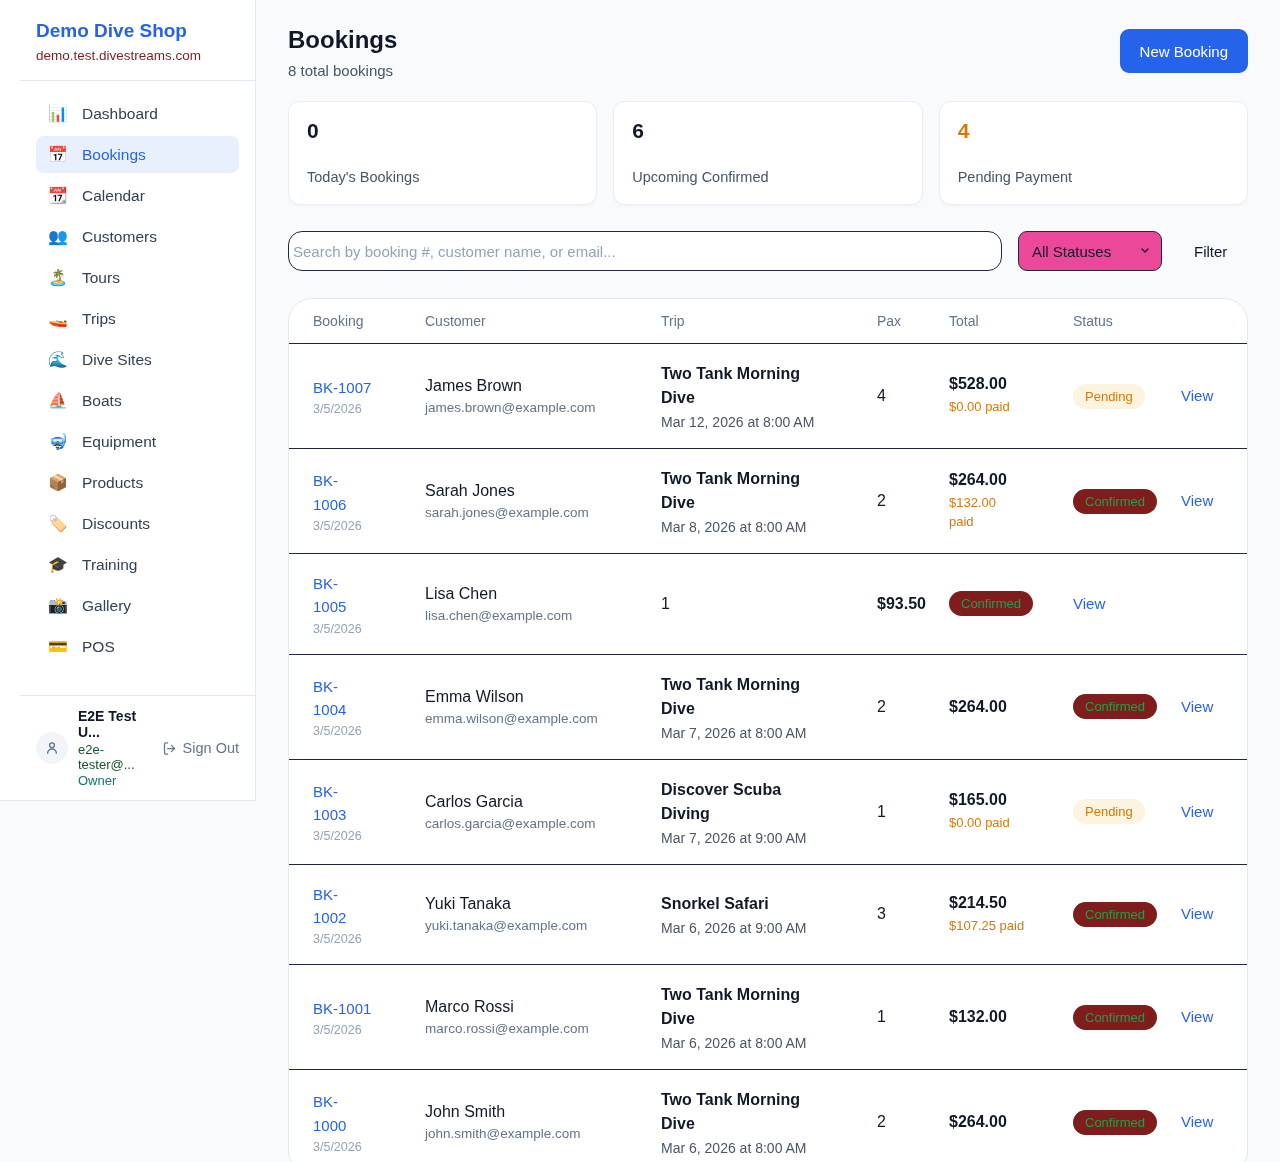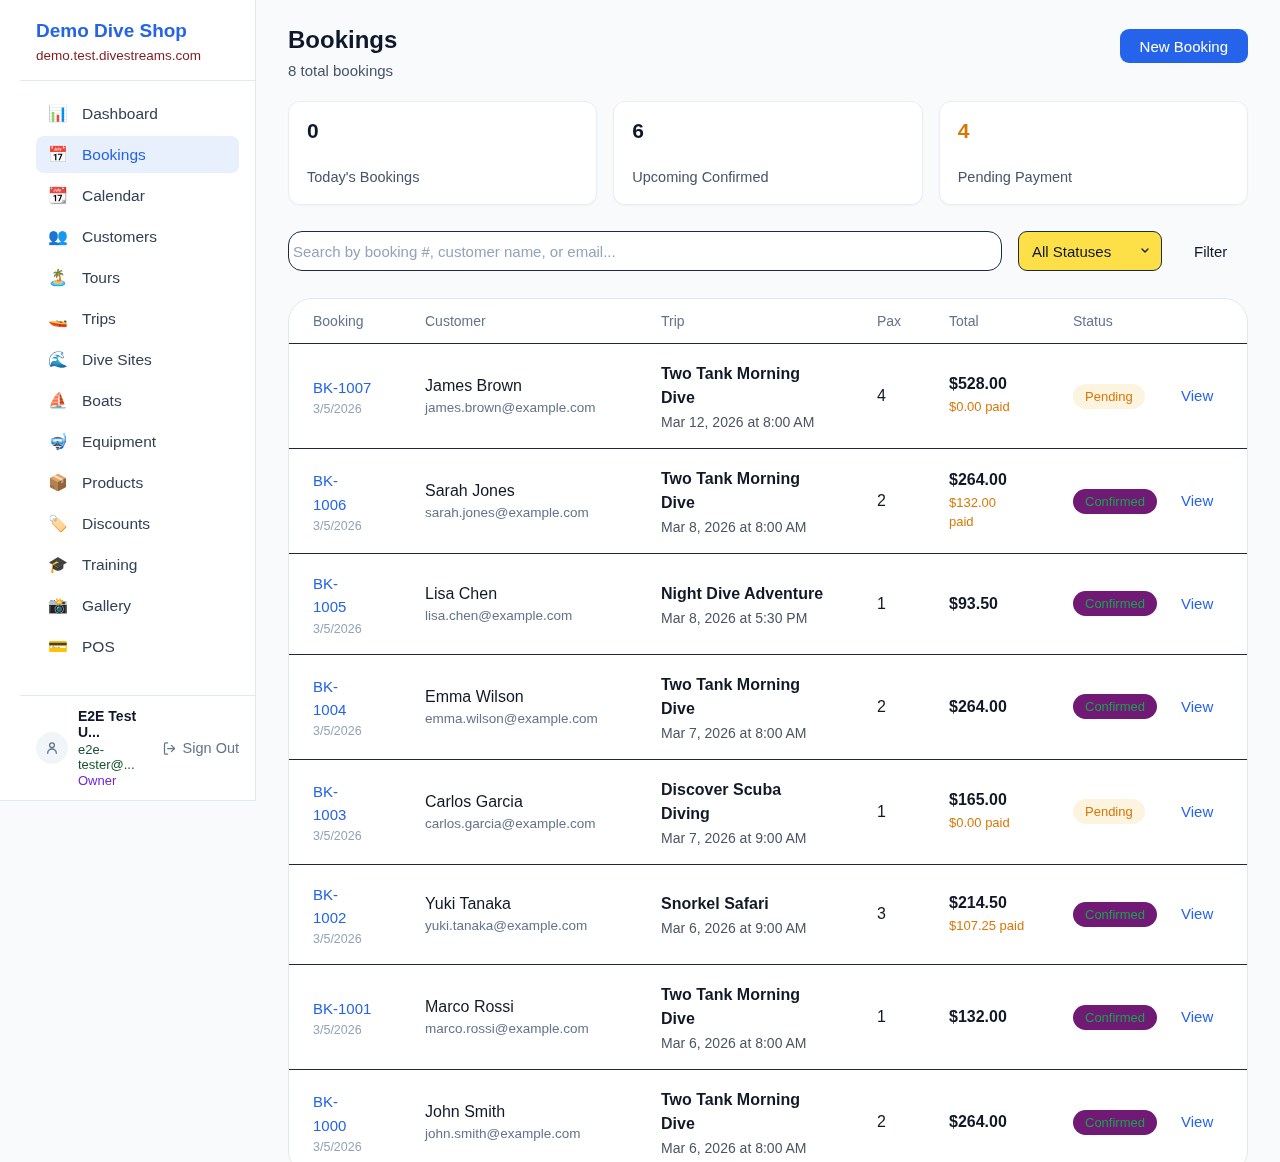--- a/index.html
+++ b/index.html
@@ -43,34 +43,34 @@
     display: flex; align-items: center; gap: 10px;
   }
   .avatar {
     width: 32px; height: 32px; border-radius: 50%;
     background: #f1f5f9; color: #64748b;
     display: flex; align-items: center; justify-content: center; flex: none;
   }
   .user-info { min-width: 0; }
   .user-name { font-size: 14px; font-weight: bold; color: #0f172a; }
   .user-email { font-size: 13px; color: #14532d; margin-top: 2px; }
-  .user-role { font-size: 13px; color: #6d28d9; margin-top: 1px; }
+  .user-role { font-size: 13px; color: #0f766e; margin-top: 1px; }
   .sign-out {
     margin-left: auto; color: #64748b; font-size: 14.5px;
     display: flex; align-items: center; gap: 6px; cursor: pointer; white-space: nowrap;
   }
 
   
   .main { flex: 1; padding: 26px 32px 0; min-width: 0; }
   .main-header { display: flex; justify-content: space-between; align-items: flex-start; margin-bottom: 22px; }
   .page-title { font-size: 24px; font-weight: bold; color: #0f172a; }
   .page-subtitle { font-size: 15px; color: #475569; margin-top: 8px; }
   .btn-primary {
     background: #2563eb; color: #fff; border: none; border-radius: 9px;
-    height: 34px; padding: 0 20px; font-size: 15px; font-weight: 500;
+    height: 44px; padding: 0 20px; font-size: 15px; font-weight: 500;
     font-family: inherit; cursor: pointer; margin-top: 3px;
   }
 
   .stats { display: flex; gap: 16px; margin-bottom: 26px; }
   .stat-card {
     flex: 1; background: #fff; border: 1px solid #eaeef4; border-radius: 12px;
     padding: 17px 18px 19px; box-shadow: 0 1px 2px rgba(15,23,42,.04);
   }
   .stat-value { font-size: 21px; font-weight: bold; color: #0f172a; }
   .stat-value.accent { color: #d97706; }
@@ -80,21 +80,21 @@
   .search-input {
     width: 714px; height: 40px; border: 1px solid #1e293b; border-radius: 14px;
     padding: 0 4px; font-size: 15px; font-family: inherit; color: #0f172a; background: #fff;
     outline: none;
   }
   .search-input::placeholder { color: #94a3b8; }
   .select-wrap { position: relative; margin-left: 16px; }
   .status-select {
     appearance: none; -webkit-appearance: none;
     width: 144px; height: 40px; border: 1px solid #1e293b; border-radius: 9px;
-    background: #fde047; font-size: 15px; font-family: inherit; color: #0f172a;
+    background: #ec4899; font-size: 15px; font-family: inherit; color: #0f172a;
     padding: 0 28px 0 13px; cursor: pointer; outline: none;
   }
   .chevron {
     position: absolute; right: 11px; top: 50%; transform: translateY(-54%);
     pointer-events: none; color: #0f172a;
   }
   .filter-label { margin-left: 32px; font-size: 15px; color: #0f172a; cursor: pointer; }
 
   
   .table-card {
@@ -119,21 +119,21 @@
   .cust-name { font-size: 16px; color: #111827; }
   .cust-email { font-size: 13.5px; color: #64748b; margin-top: 5px; }
   .trip-name { font-size: 16px; font-weight: bold; color: #111827; max-width: 168px; line-height: 1.5; }
   .trip-date { font-size: 14px; color: #4b5563; margin-top: 4px; }
   .pax { font-size: 16px; color: #111827; }
   .total { font-size: 16px; font-weight: bold; color: #111827; }
   .paid { font-size: 13px; color: #d97706; margin-top: 5px; line-height: 1.4; }
   .paid.wrap { max-width: 56px; }
   .badge { display: inline-block; padding: 5px 12px; border-radius: 999px; font-size: 13px; }
   .badge.pending { background: #fdf4e0; color: #d97706; }
-  .badge.confirmed { background: #701a75; color: #16a34a; }
+  .badge.confirmed { background: #7f1d1d; color: #16a34a; }
   .view-link { color: #2563eb; font-size: 15px; font-weight: 500; cursor: pointer; text-decoration: none; }
 </style>
 </head>
 <body>
 
 <div class="app">
 
   <aside class="sidebar">
     <div class="sidebar-header">
       <div class="shop-name">Demo Dive Shop</div>
@@ -322,24 +322,20 @@
   </div>
           <div class="grid trow">
     <div class="cell">
       <a class="bk-id wrap">BK-1005</a>
       <div class="bk-date">3/5/2026</div>
     </div>
     <div class="cell">
       <div class="cust-name">Lisa Chen</div>
       <div class="cust-email">lisa.chen@example.com</div>
     </div>
-    <div class="cell">
-      <div class="trip-name">Night Dive Adventure</div>
-      <div class="trip-date">Mar 8, 2026 at 5:30 PM</div>
-    </div>
     <div class="cell pax">1</div>
     <div class="cell">
       <div class="total">$93.50</div>
 
     </div>
     <div class="cell">
       <span class="badge confirmed">Confirmed</span>
     </div>
     <div class="cell">
       <a class="view-link">View</a>

